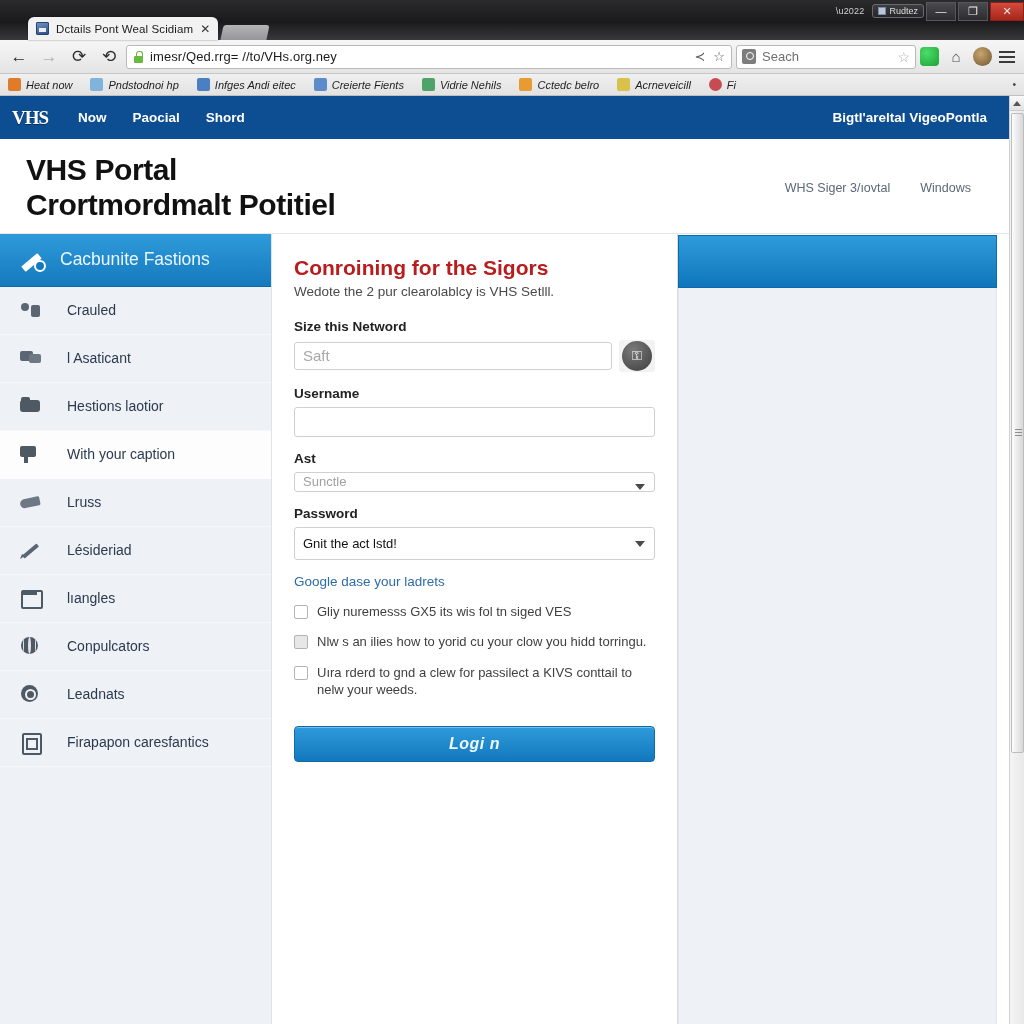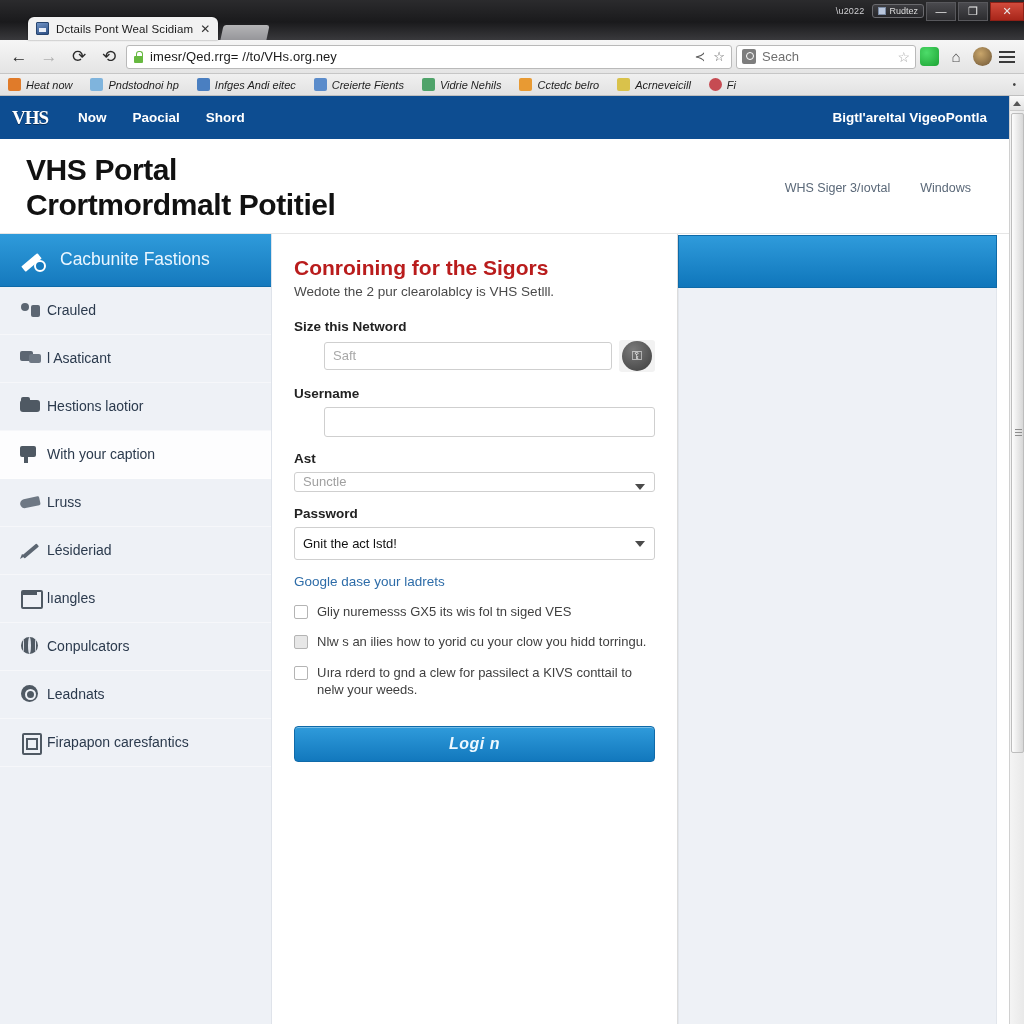--- a/index.html
+++ b/index.html
@@ -204,21 +204,21 @@
   }
   .pencil-icon::before{
     content:""; position:absolute; left:1px; top:11px; width:21px; height:7px;
     background:#fff; transform: rotate(-40deg); border-radius:1px;
   }
   .pencil-icon::after{
     content:""; position:absolute; left:14px; top:12px; width:8px; height:8px;
     background:#1579bd; border:2px solid #fff; border-radius:50%;
   }
   .side-item {
-    height: 48px; display: flex; align-items: center; gap: 5px;
+    height: 48px; display: flex; align-items: center; gap: 25px;
     padding-left: 20px; cursor: pointer; color: #2b3a4d; font-size: 14px;
     border-bottom: 1px solid rgba(255,255,255,.45);
   }
   .side-item.active { background: #fdfdfe; }
   .side-ico { width: 22px; height: 20px; flex:none; position: relative; color:#57616e; }
 
   
   .g-users::before{content:"";position:absolute;left:1px;top:3px;width:8px;height:8px;border-radius:50%;background:#5c6672;}
   .g-users::after{content:"";position:absolute;left:11px;top:5px;width:9px;height:12px;background:#5c6672;border-radius:2px;}
   .g-chat::before{content:"";position:absolute;left:0;top:3px;width:13px;height:10px;background:#5c6672;border-radius:2px;}
@@ -243,23 +243,22 @@
   .center-col {
     width: 406px; flex: none; background: #fff;
     border-right: 1px solid #dcdcdc; padding: 22px 22px 0 22px;
   }
   .card-title { font-size: 21px; font-weight: bold; color: #b91c1c; margin-bottom: 4px; }
   .card-sub { font-size: 13.5px; color: #4a4a4a; margin-bottom: 20px; }
   .field-label { font-size: 13.5px; font-weight: bold; color: #222; margin-bottom: 6px; }
   .field-row { display: flex; gap: 7px; align-items: center; margin-bottom: 14px; }
   .txt-input {
     flex: 1; height: 28px; border: 1px solid #cfcfcf; border-radius: 3px;
-    background: #fff; font-size: 13px; color: #0f766e; padding: 0 8px;
+    background: #fff; font-size: 15px; color: #0f766e; padding: 0 8px;
     font-family: "Liberation Sans", sans-serif;
-    margin-left: 30px;
   }
   .txt-input::placeholder { color: #a8a8a8; }
   .circ-btn {
     width: 30px; height: 30px; border-radius: 50%; flex:none;
     background: radial-gradient(circle at 38% 30%, #7a7a7a, #3d3d3d);
     display: flex; align-items: center; justify-content: center;
     color: #fff; font-size: 13px; cursor: pointer; border: none;
   }
   .circ-wrap { width:36px;height:32px;background:#f2f2f2;display:flex;align-items:center;justify-content:center;border-radius:3px;}
   .sel-row { position: relative; margin-bottom: 14px; }

